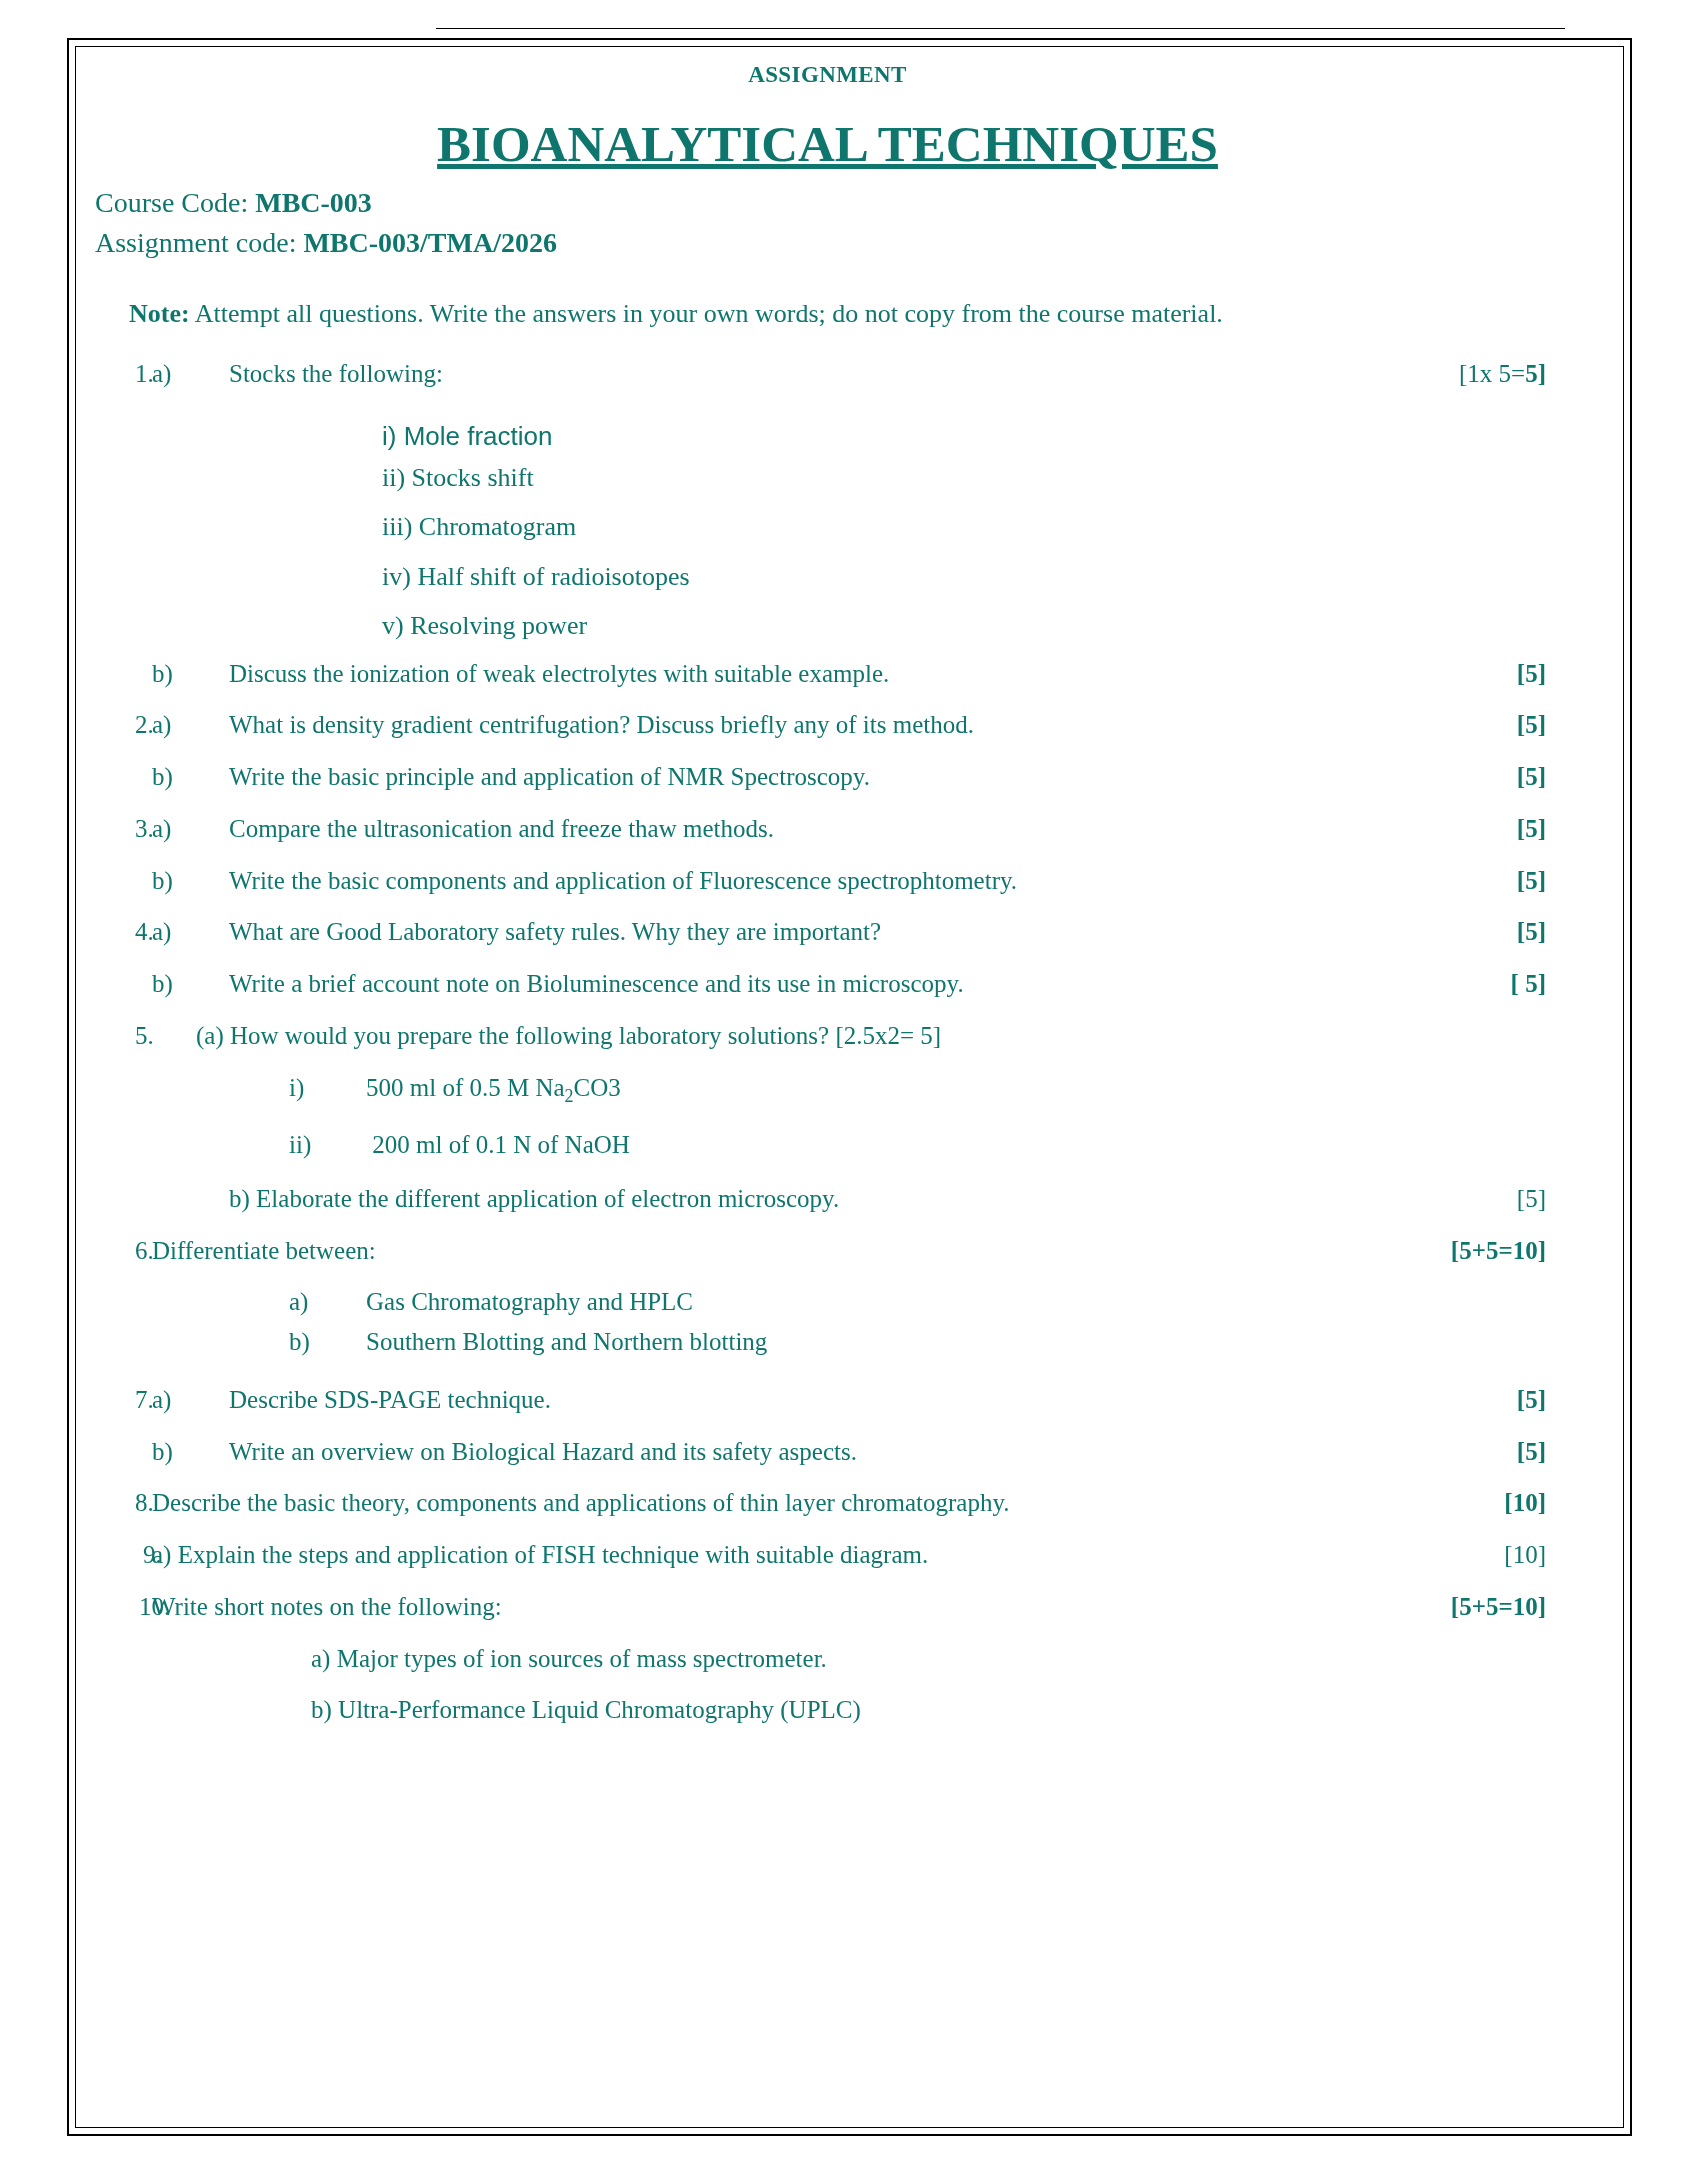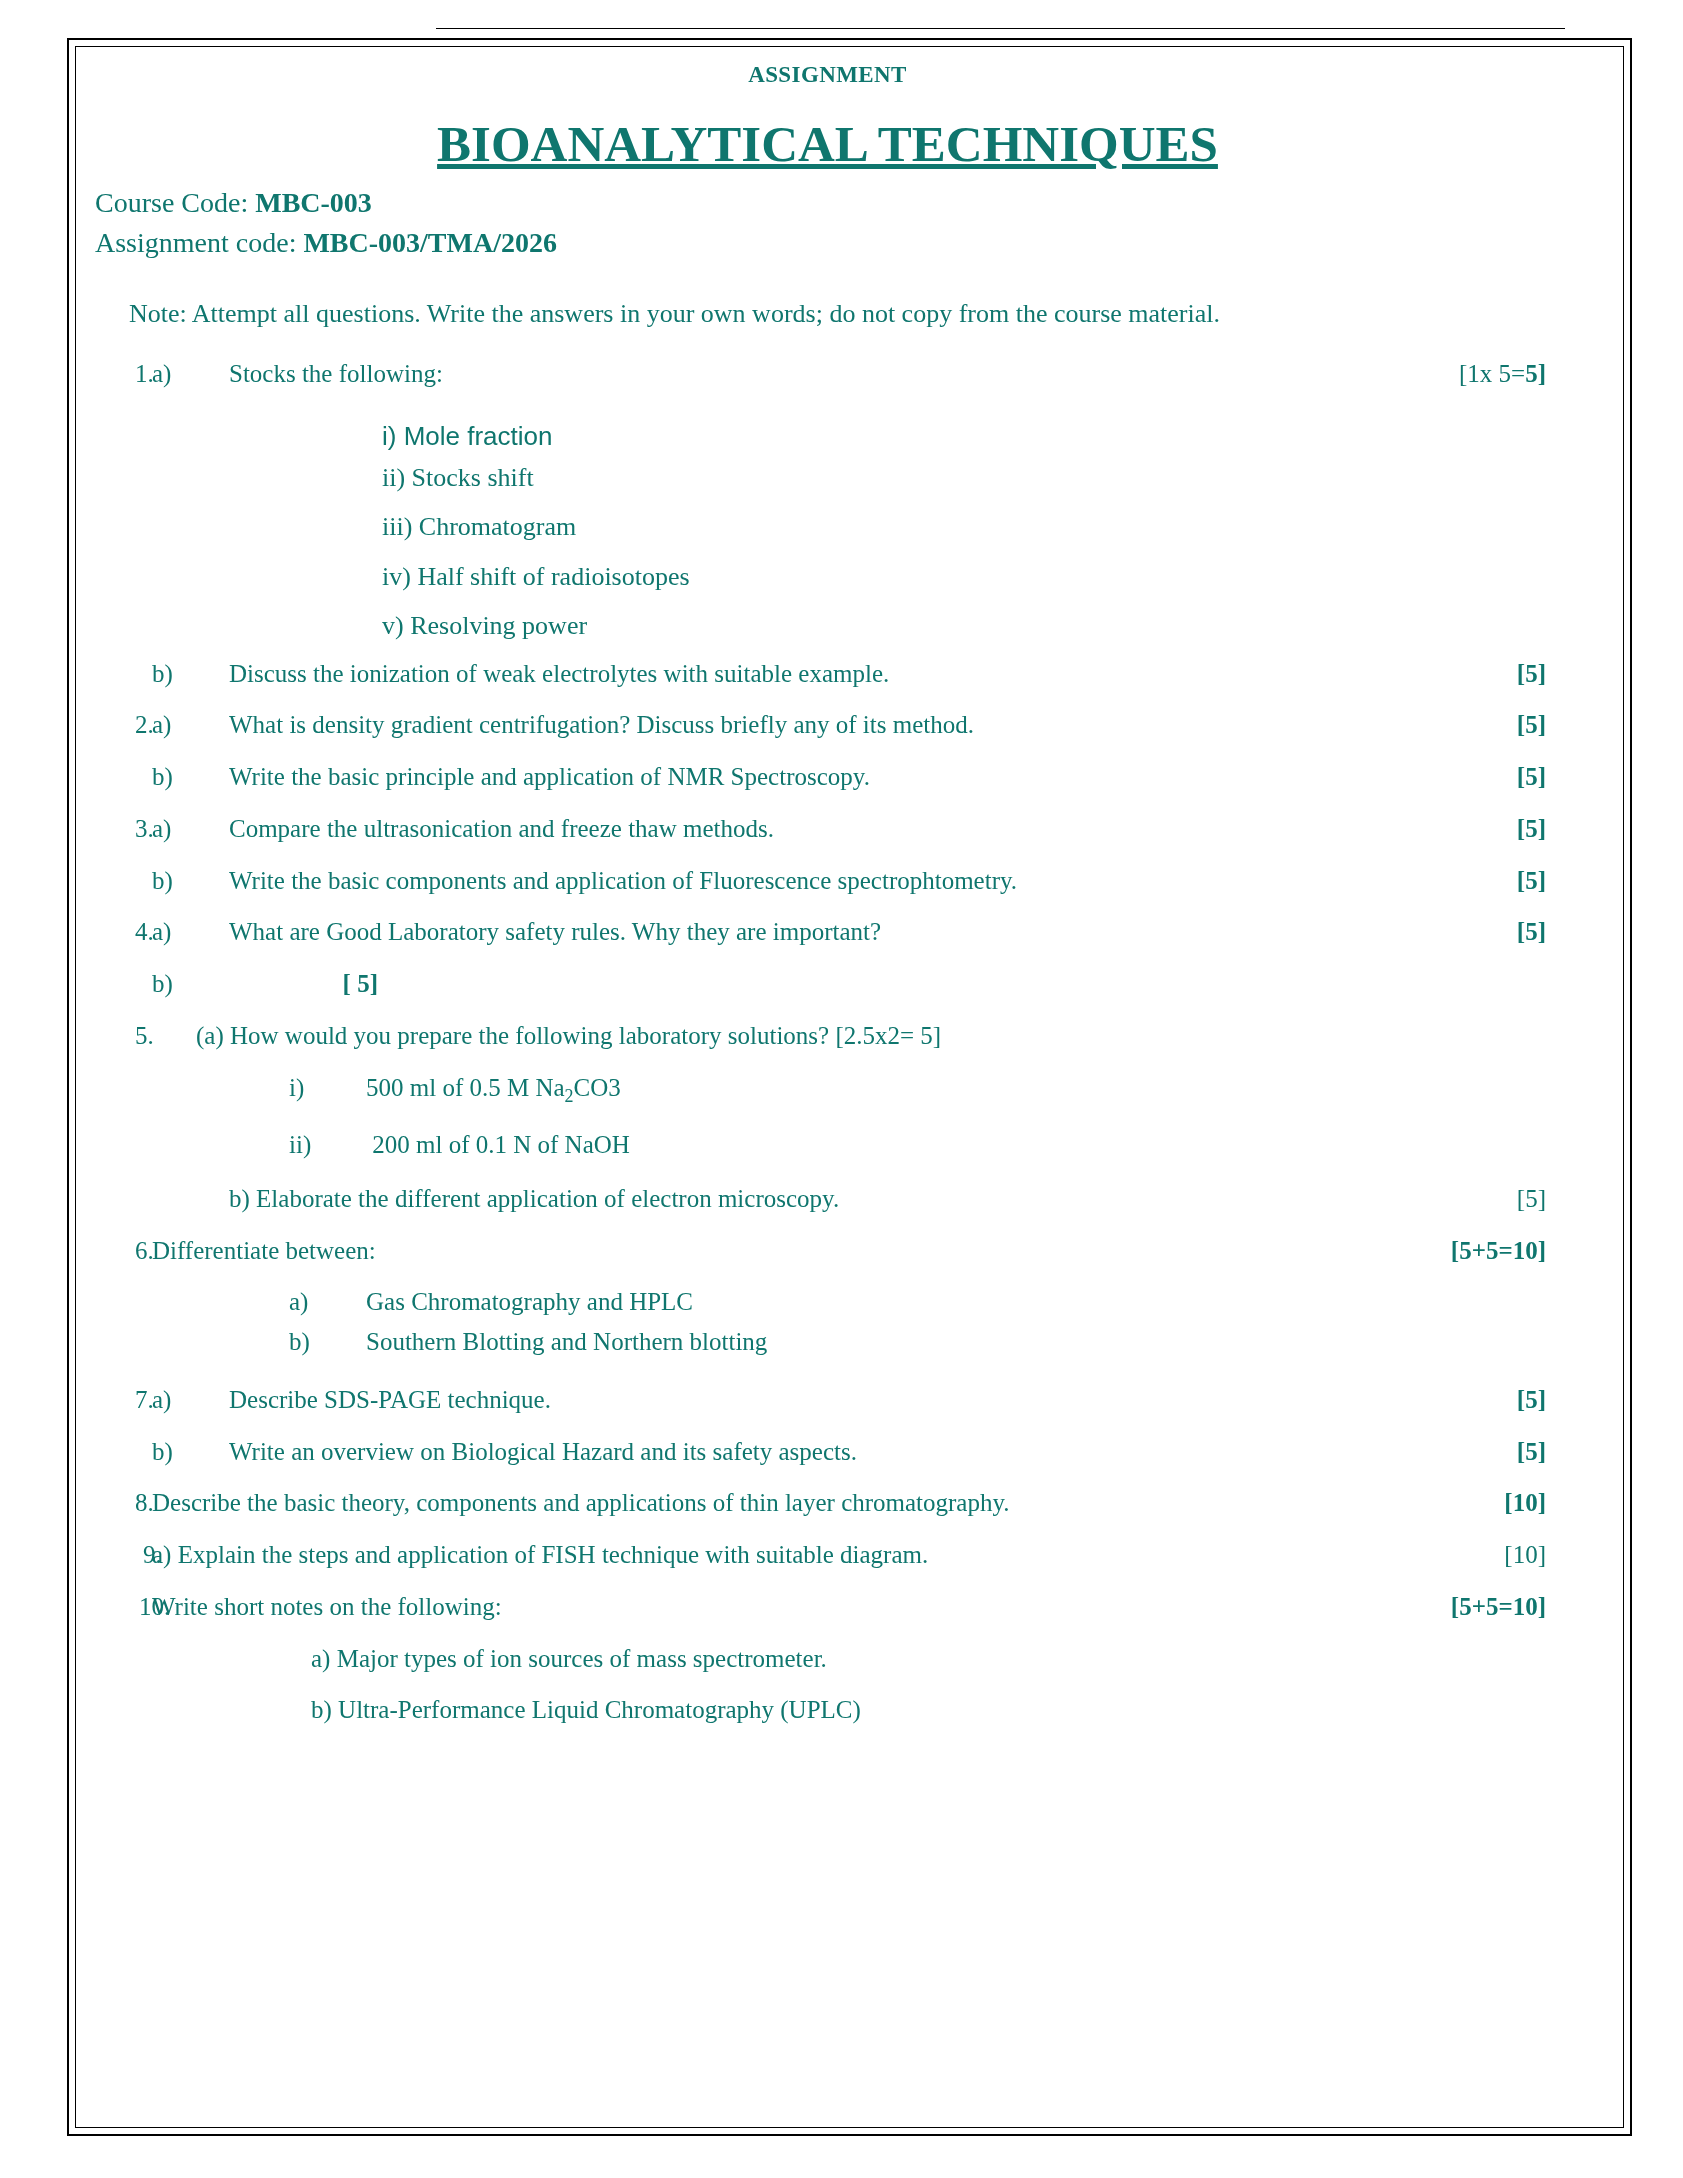--- a/index.html
+++ b/index.html
@@ -68,21 +68,21 @@
     font-size: 28px;
     line-height: 1.42;
     padding-right: 18px;
   }
   .meta b { font-weight: bold; }
   .note {
     margin-top: 34px;
     font-size: 26px;
     padding-left: 34px;
   }
-  .note b { font-weight: normal; }
+  .note b { font-weight: bold; }
 
   .qlist { margin-top: 26px; }
 
   .row {
     display: flex;
     align-items: baseline;
     margin-bottom: 18px;
   }
   .num {
     width: 57px;
@@ -230,20 +230,21 @@
 
       <div class="row">
         <div class="num">4.</div>
         <div class="sub">a)</div>
         <div class="body">What are Good Laboratory safety rules. Why they are important?</div>
         <div class="marks bold">[5]</div>
       </div>
       <div class="row">
         <div class="num"></div>
         <div class="sub">b)</div>
+        <div class="body">Write a brief account note on Bioluminescence and its use in microscopy.</div>
         <div class="marks bold">[ 5]</div>
       </div>
 
       <div class="plain-row">
         <div class="lead">5.</div>
         <div class="body">(a) How would you prepare the following laboratory solutions? [2.5x2= 5]</div>
       </div>
 
       <div class="sub-items">
         <div class="si">

